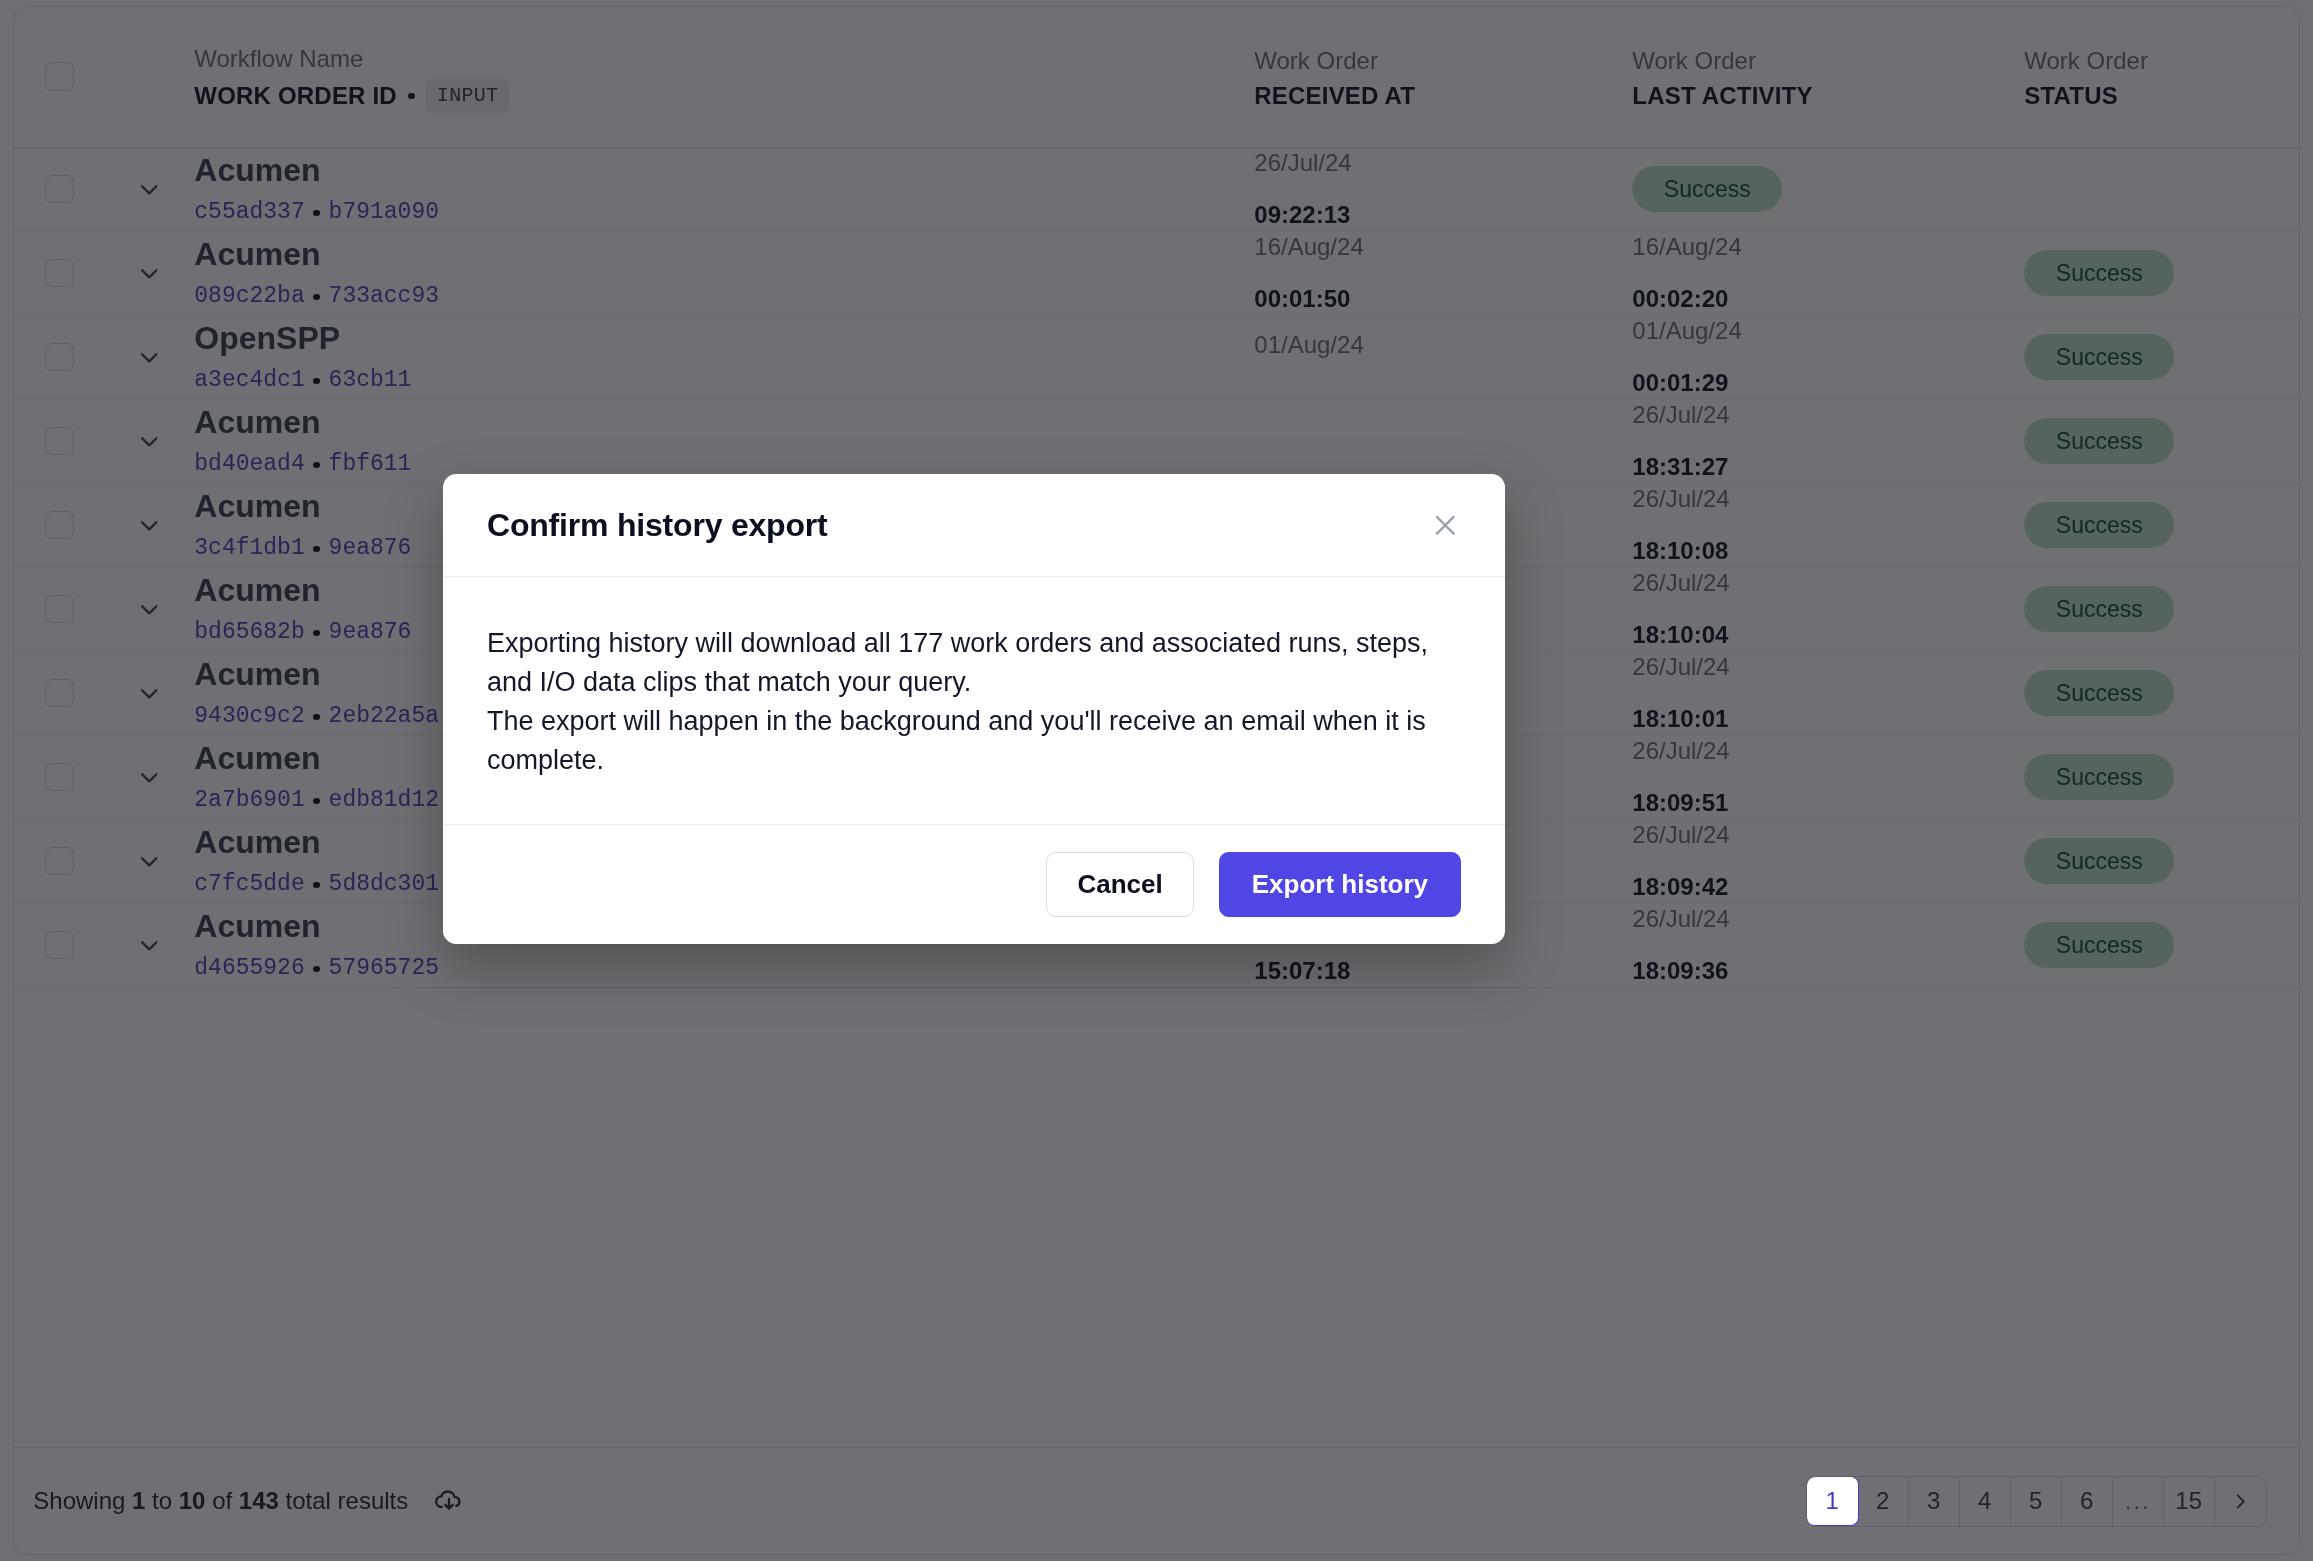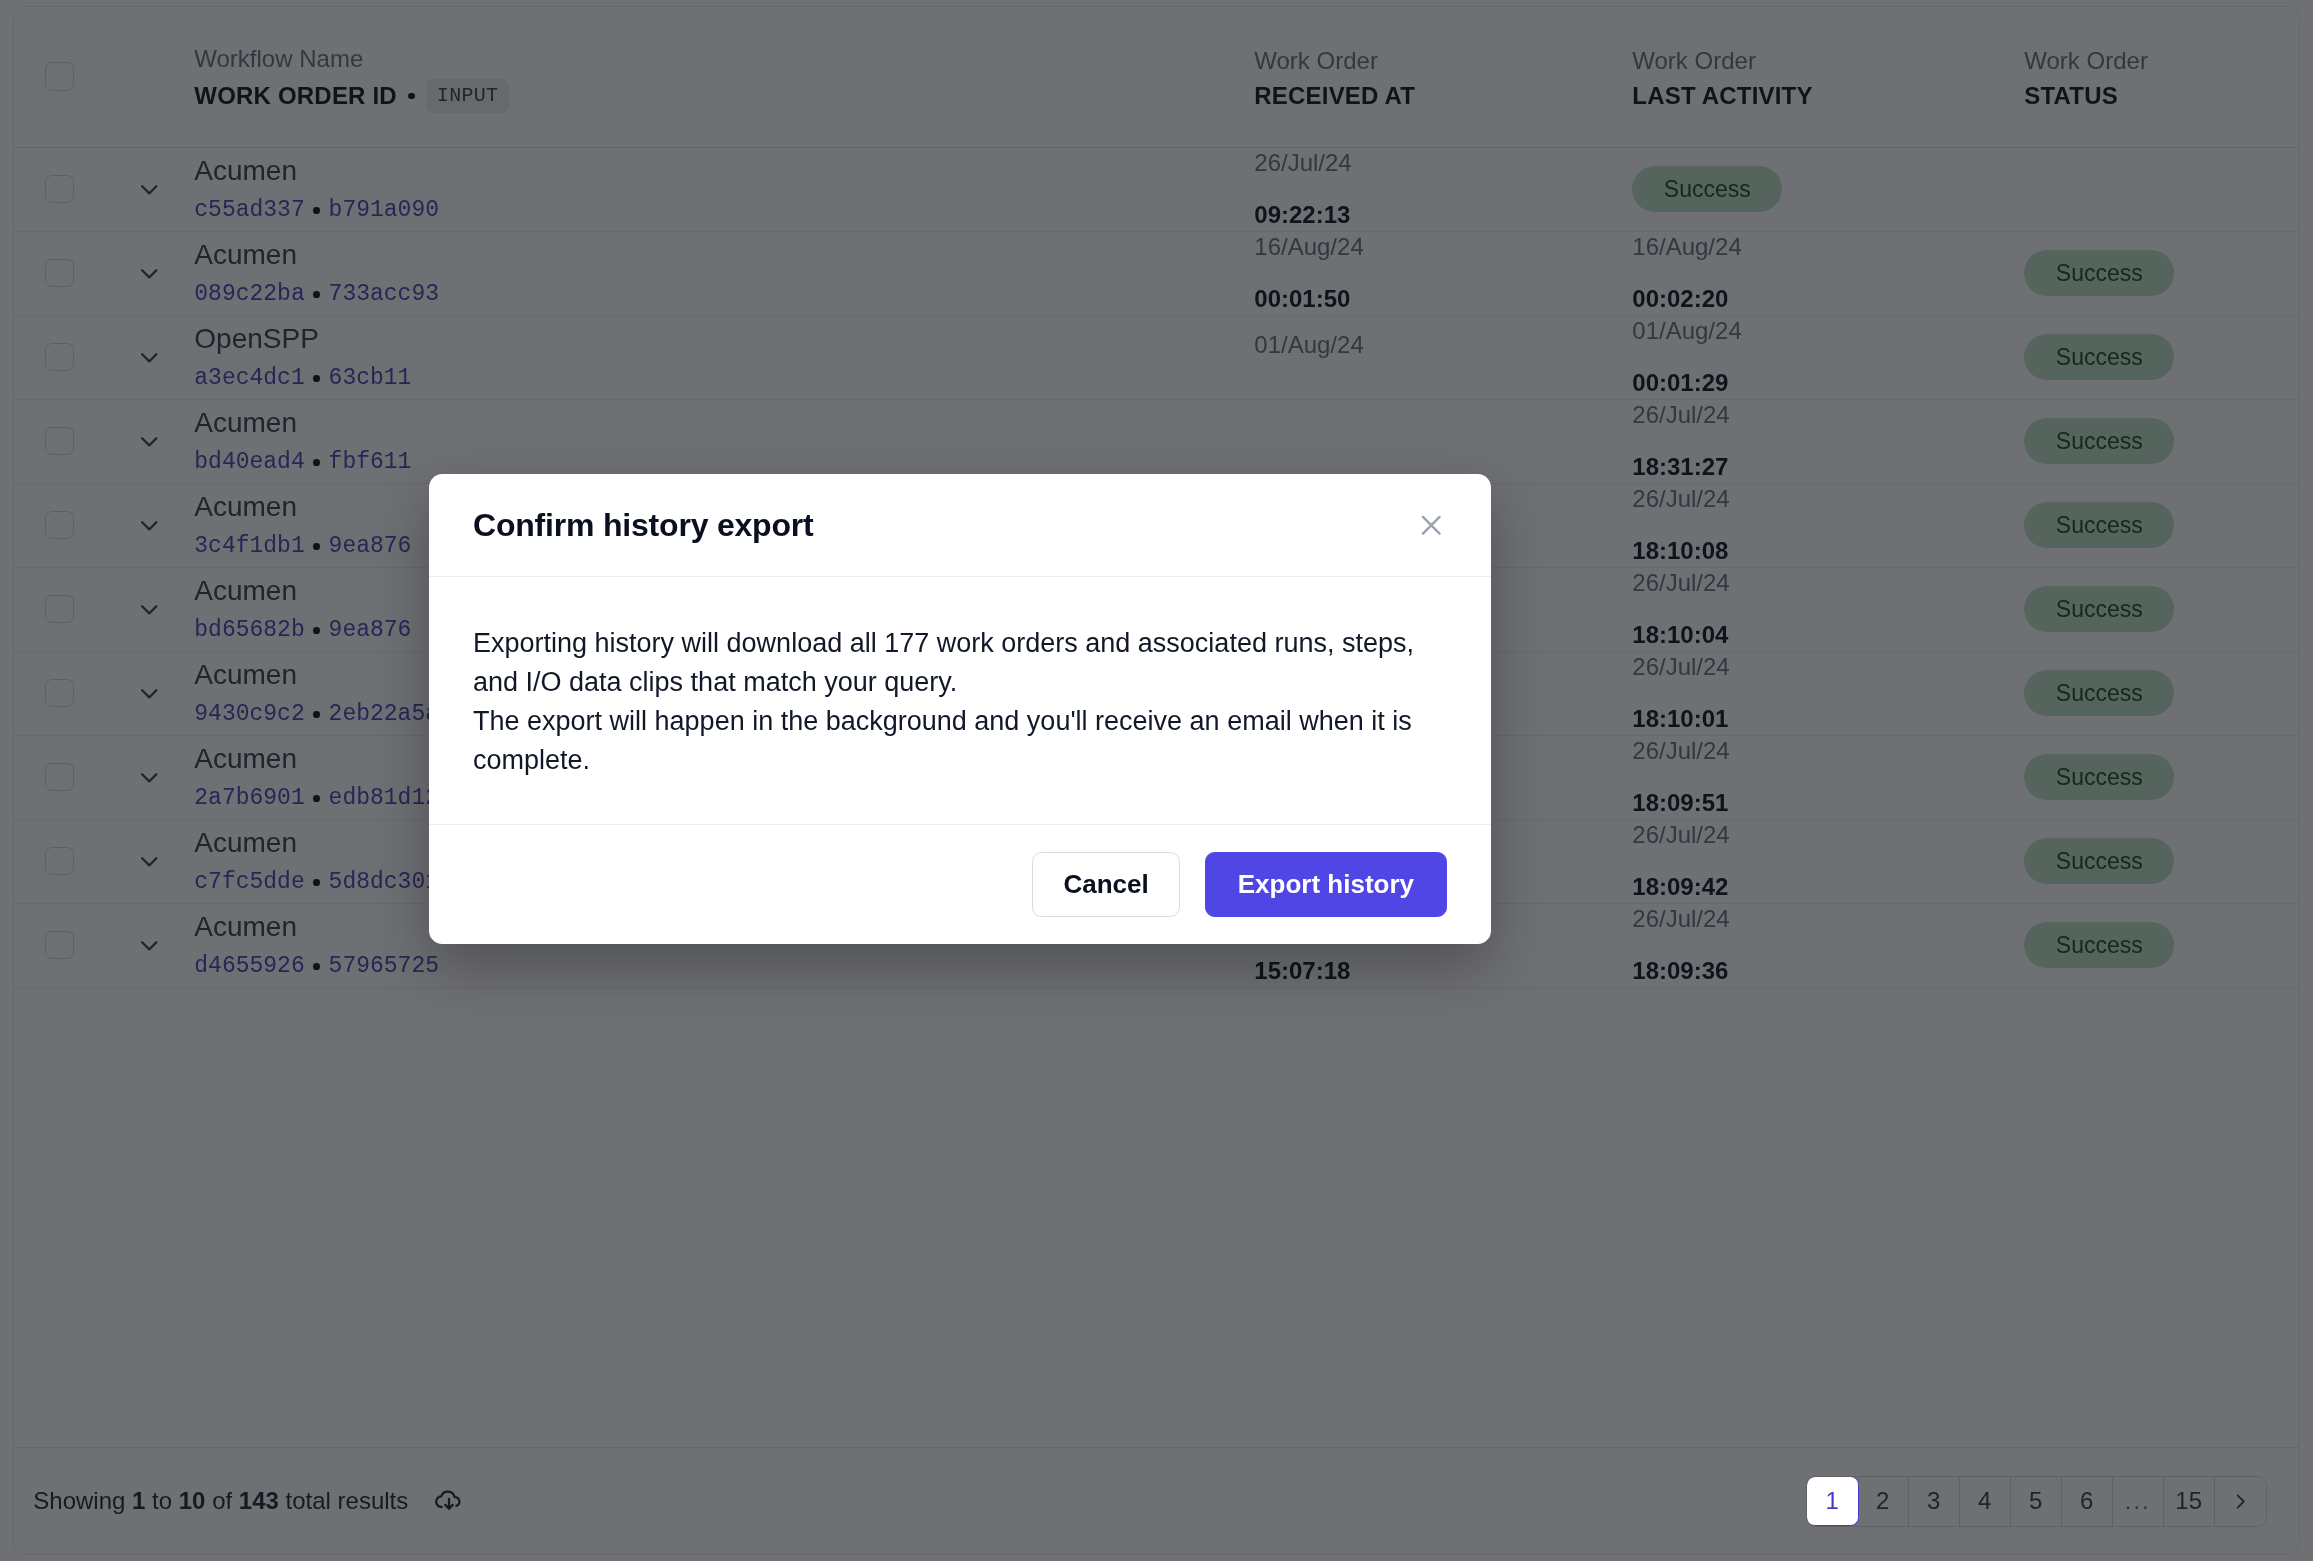--- a/index.html
+++ b/index.html
@@ -107,23 +107,23 @@
   }
   .chev svg { display: block; }
 
   
   .tbody { flex: 1 1 auto; }
   .row {
     height: 84px;
     border-bottom: 1px solid #eceef0;
   }
   .wf-name {
-    font-size: 28px;
+    font-size: 32px;
     color: #374151;
-    font-weight: 400;
+    font-weight: 700;
     line-height: 1.2;
     white-space: nowrap;
   }
   .wf-ids {
     margin-top: 9.5px;
     font-family: "Liberation Mono", monospace;
     font-size: 23px;
     color: #4f46b5;
     line-height: 1.2;
     white-space: nowrap;
@@ -223,21 +223,21 @@
   
   #overlay {
     position: absolute;
     inset: 0;
     background: rgba(15, 17, 21, 0.60);
   }
 
   
   #modal {
     position: absolute;
-    left: 429px;
+    left: 443px;
     top: 474px;
     width: 1062px;
     background: #ffffff;
     border-radius: 13.3px;
     box-shadow: 0 23px 57px rgba(0,0,0,.28);
     overflow: hidden;
   }
   .modal-head {
     height: 103px;
     display: flex;

